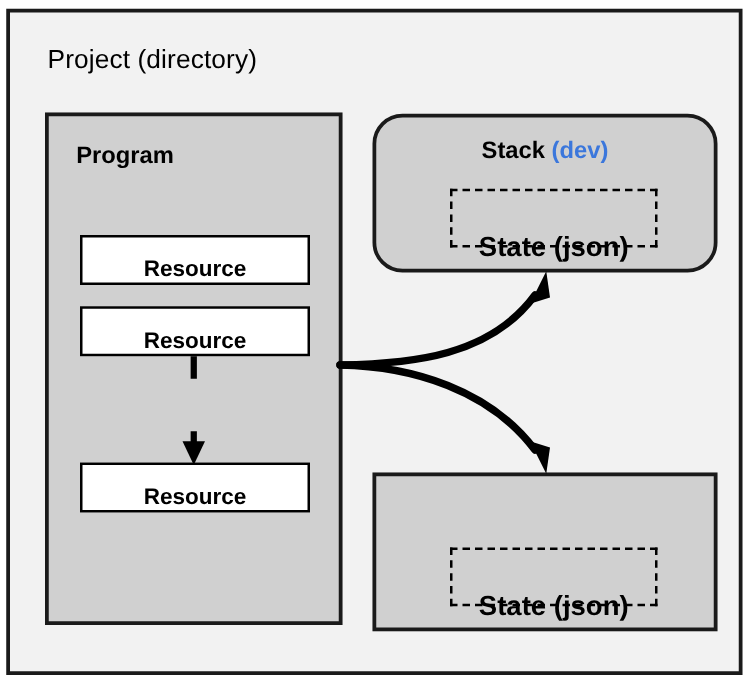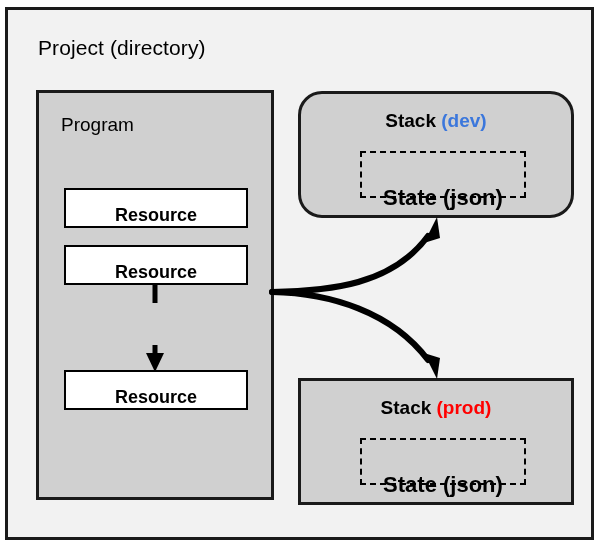--- a/index.html
+++ b/index.html
@@ -47,21 +47,21 @@
     height: 410px;
     box-sizing: border-box;
     background: #d0d0d0;
     border: 3px solid #1a1a1a;
   }
   .program-title {
     position: absolute;
     left: 22px;
     top: 21px;
     font-size: 19px;
-    font-weight: normal;
+    font-weight: bold;
     color: #000000;
     white-space: nowrap;
   }
 
   
   .resource-box {
     position: absolute;
     left: 64px;
     width: 184px;
     height: 40px;
@@ -192,24 +192,20 @@
     <div class="stack-title">
       <span>Stack</span>
       <span class="stack-env-dev">(dev)</span>
     </div>
     <div class="state-box">
       <span class="state-label">State (json)</span>
     </div>
   </div>
 
   <div class="stack-box" id="stack-prod">
-    <div class="stack-title">
-      <span>Stack</span>
-      <span class="stack-env-prod">(prod)</span>
-    </div>
     <div class="state-box">
       <span class="state-label">State (json)</span>
     </div>
   </div>
 
   <svg class="connector-layer" viewBox="0 0 600 545">
 
     <g>
       <line x1="155" y1="285" x2="155" y2="303" stroke="#000000" stroke-width="5"></line>
     </g>

